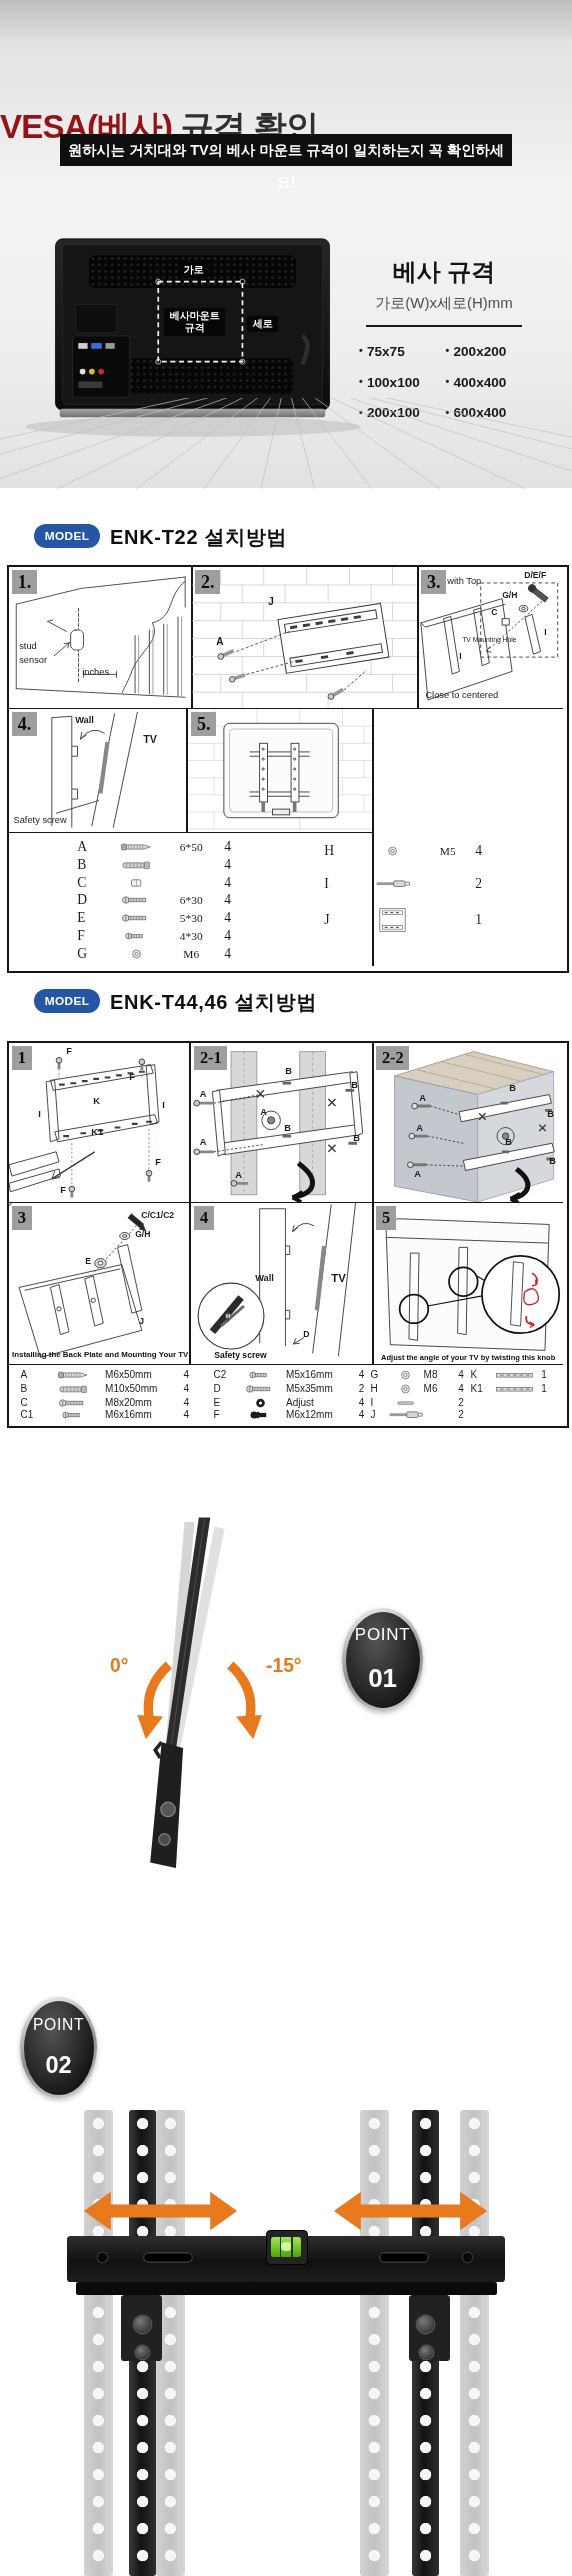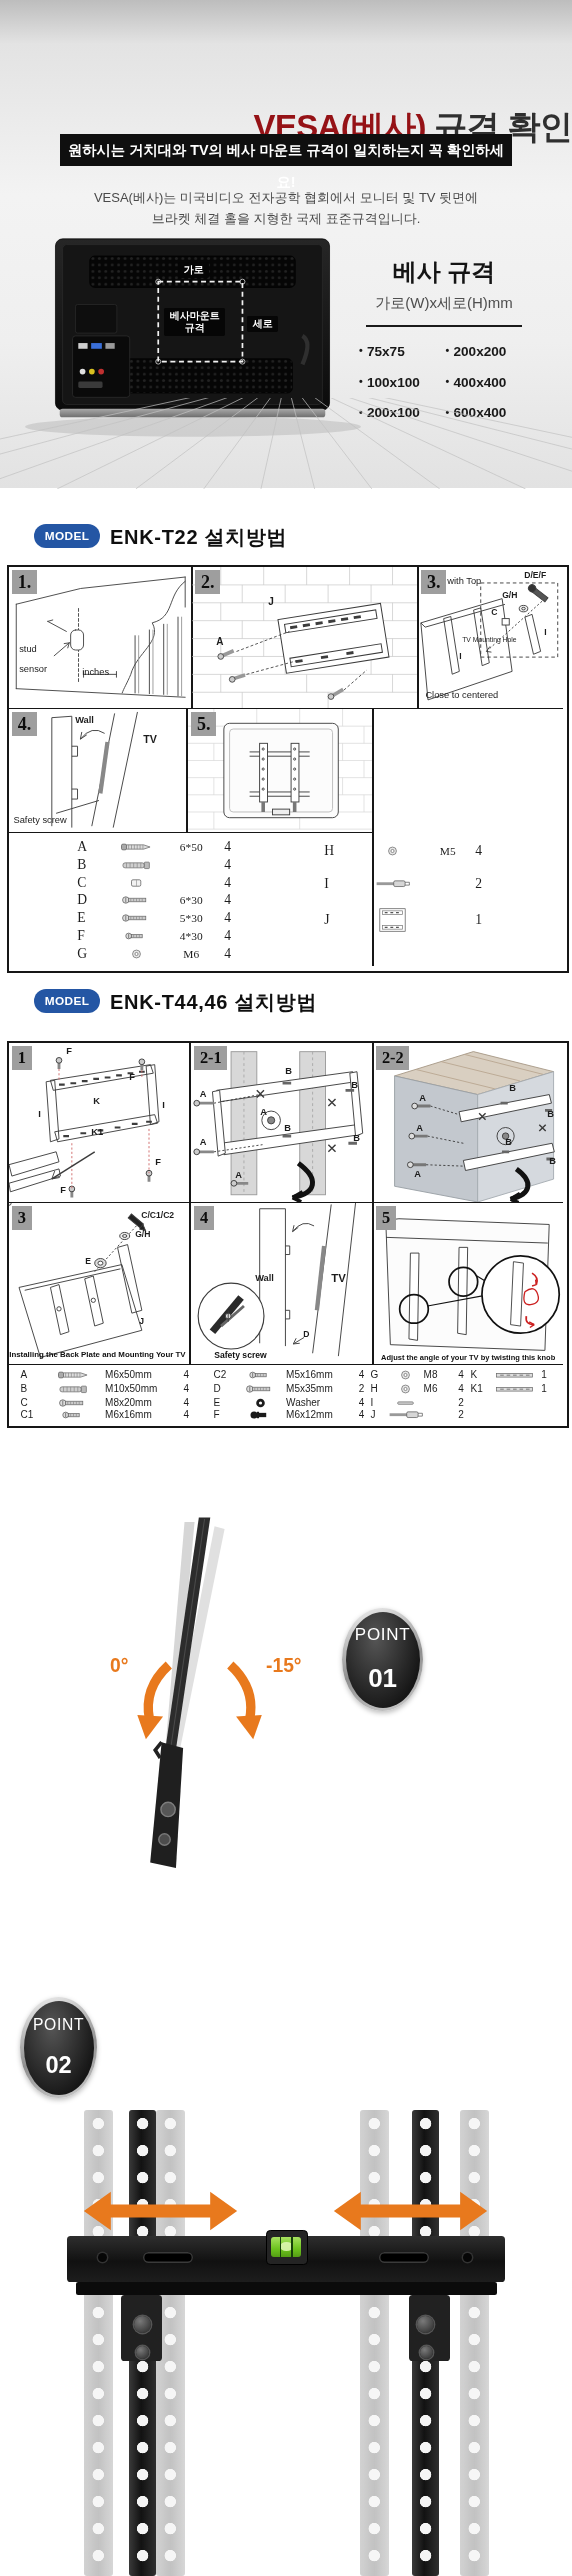--- a/index.html
+++ b/index.html
@@ -2,21 +2,21 @@
 <html style="font-size:11.4px"><head>
 <meta charset="utf-8">
 <style>
   html,body{margin:0;padding:0}
   body{width:572px;font-family:"Liberation Sans",sans-serif;background:#fff;color:#222}
   .page{position:relative;width:572px;height:2576px;overflow:hidden;background:#fff}
   .ab{position:absolute}
   
   .sec1{position:absolute;left:0;top:0;width:572px;height:488px;
     background:linear-gradient(180deg,#bdbdbd 0,#e3e3e3 9%,#f3f3f3 40%,#efefef 70%,#e2e2e2 100%)}
-  .vtitle{position:absolute;top:83px;left:0;width:572px;text-align:right;font-size:33px;font-weight:700;letter-spacing:-0.7px}
+  .vtitle{position:absolute;top:83px;left:0;width:572px;text-align:left;font-size:33px;font-weight:700;letter-spacing:-0.7px}
   .vtitle .red{color:#951216}.vtitle .dk{color:#2f2f2f}
   .banner{position:absolute;left:60px;top:134px;width:452px;height:32px;background:#0f0f0f;color:#fff;
     font-size:14.3px;font-weight:700;text-align:center;line-height:32px}
   .vdesc{position:absolute;top:174px;left:0;width:572px;text-align:center;font-size:13px;line-height:21px;color:#4a4a4a}
   .tvwrap{position:absolute;left:51px;top:236px;width:283px;height:187px}
   .tvchip{position:absolute;background:rgba(5,5,5,.93);color:#fff;font-size:10px;font-weight:700;
     padding:2.1px 5.7px;border-radius:1.4px;text-align:center;line-height:12px;white-space:nowrap}
   .spec{position:absolute;left:356px;top:256px;width:176px;text-align:center}
   .spec-t{font-size:24px;font-weight:700;color:#141414}
   .spec-s{font-size:15px;color:#4f4f4f;margin-top:6.4px}
@@ -86,21 +86,20 @@
   .bolt{position:absolute;border-radius:50%;background:radial-gradient(circle at 35% 30%,#7a7a7a,#3a3a3a 75%);box-shadow:0 0 0 1.4px #555}
 </style>
 </head>
 <body>
 
 <div class="page">
 
   <section class="sec1">
     <h1 class="vtitle"><span class="red">VESA(베사)</span><span class="dk"> 규격 확인</span></h1>
     <div class="banner">원하시는 거치대와 TV의 베사 마운트 규격이 일치하는지 꼭 확인하세요!</div>
-    <p class="vdesc"><span>VESA(베사)는 미국비디오 전자공학 협회에서 모니터 및 TV 뒷면에</span><br><span>브라켓 체결 홀을 지형한 국제 표준규격입니다.</span></p>
 
     <div class="tvwrap">
       <svg width="283" height="187" viewBox="0 0 396 262">
         <defs>
           <pattern id="vent" width="9" height="9" patternUnits="userSpaceOnUse">
             <rect width="9" height="9" fill="#060606"></rect>
               <circle cx="4.5" cy="4.5" r="2" fill="#222"></circle>
           </pattern>
           <linearGradient id="tvb" x1="0" y1="0" x2="0" y2="1">
             <stop offset="0" stop-color="#262626"></stop>
@@ -192,21 +191,21 @@
           <path d="M246,14 L246,56"></path>
         <path d="M246,20 C220,40 232,70 200,78 C214,104 178,120 170,150 C165,162 160,170 158,176"></path>
         <path d="M176,96 L176,176 M196,88 L196,177 M216,80 L216,178 M236,70 L236,180"></path>
         <path d="M181,96 L181,176 M201,88 L201,177 M221,80 L221,178 M241,70 L241,180" stroke="#999"></path>
         <path d="M97,58 L97,162" stroke-dasharray="4 3"></path>
         <rect x="86" y="88" width="18" height="28" rx="7" fill="#fff"></rect>
         <path d="M54,76 L80,90 M54,76 l7,-2"></path>
         <path d="M63,124 L84,106 M84,106 l-7,1 M84,106 l-2,7"></path>
         <path d="M104,150 L150,150 M104,146 v8 M150,146 v8"></path>
       </svg>
-      <span class="plabel" style="left:10px;top:72px;width:40px;white-space:normal;line-height:20px">stud sensor</span>
+      <span class="plabel" style="left:10px;top:72px;width:40px;white-space:normal;line-height:14px">stud sensor</span>
       <span class="plabel" style="left:73px;top:100px">inches</span>
     </div>
 
     <div class="pnl" style="left:183px;top:0;width:225px;height:141px">
       <svg width="225" height="141" viewBox="0 0 314 197" fill="none">
         <g stroke="#c8c8c8" stroke-width="1">
           <path d="M0,25 H314 M0,50 H314 M0,75 H314 M0,100 H314 M0,125 H314 M0,150 H314 M0,175 H314"></path>
           <path d="M40,0 V25 M100,0 V25 M160,0 V25 M220,0 V25 M280,0 V25 M70,25 V50 M130,25 V50 M190,25 V50 M250,25 V50
                    M40,50 V75 M100,50 V75 M280,50 V75 M70,75 V100 M250,75 V100 M40,100 V125 M100,100 V125 M280,100 V125
                    M70,125 V150 M130,125 V150 M250,125 V150 M40,150 V175 M160,150 V175 M280,150 V175 M70,175 V197 M190,175 V197"></path>
@@ -552,21 +551,21 @@
           </g>
         <ellipse cx="162" cy="46" rx="7" ry="5" fill="#eee"></ellipse>
           <ellipse cx="162" cy="46" rx="3" ry="2"></ellipse>
         <ellipse cx="128" cy="84" rx="8" ry="6.5" fill="#ddd"></ellipse>
           <ellipse cx="128" cy="84" rx="3.5" ry="2.8" fill="#fff"></ellipse>
       </svg>
       <span class="plabel pb" style="left:132px;top:7.2px;font-size:8.6px">C/C1/C2</span>
       <span class="plabel pb" style="left:126px;top:26px;font-size:8.6px">G/H</span>
       <span class="plabel pb" style="left:76px;top:53px;font-size:8.6px">E</span>
       <span class="plabel pb" style="left:130px;top:113px;font-size:8.6px">J</span>
-      <span class="cap" style="left:0;top:147px;width:148px;text-align:center">Installing the Back Plate and Mounting Your TV</span>
+      <span class="cap" style="left:0;top:147px;width:182px;text-align:center">Installing the Back Plate and Mounting Your TV</span>
     </div>
 
     <div class="pnl" style="left:182px;top:160px;width:181px;height:161px">
       <svg width="181" height="161" viewBox="0 0 253 225" fill="none" stroke="#3c3c3c" stroke-width="1.3">
         <path d="M96,8 V196 M132,8 V200 M96,8 L132,8"></path>
         <path d="M132,60 h6 v12 h-6 M132,150 h6 v12 h-6"></path>
         <path d="M196,2 L170,210 M230,0 L206,214"></path>
         <path d="M186,60 L176,150" stroke-width="6" stroke="#888"></path>
         <path d="M142,40 q14,-18 30,-8"></path>
           <path d="M142,40 l8,-6 M142,40 l2,-9"></path>
@@ -722,21 +721,21 @@
           <span class="qn">4</span>
         </span>
       <span class="qg qg2">
           <span class="ql">E</span>
           <span class="qi">
             <svg width="33" height="10" viewBox="0 0 46 14">
               <circle cx="23" cy="7" r="6" fill="#1d1d1d"></circle>
               <circle cx="23" cy="7" r="2.2" fill="#fff"></circle>
             </svg>
           </span>
-          <span class="qs">Washer</span>
+          <span class="qs">Adjust</span>
           <span class="qn">4</span>
         </span>
       <span class="qg qg3">
           <span class="ql">I</span>
           <span class="qi">
             <svg width="33" height="8.6" viewBox="0 0 46 12">
               <rect x="12" y="4" width="22" height="3.5" rx="1.7" fill="#ccc" stroke="#777"></rect>
             </svg>
           </span>
           <span class="qs"></span>

